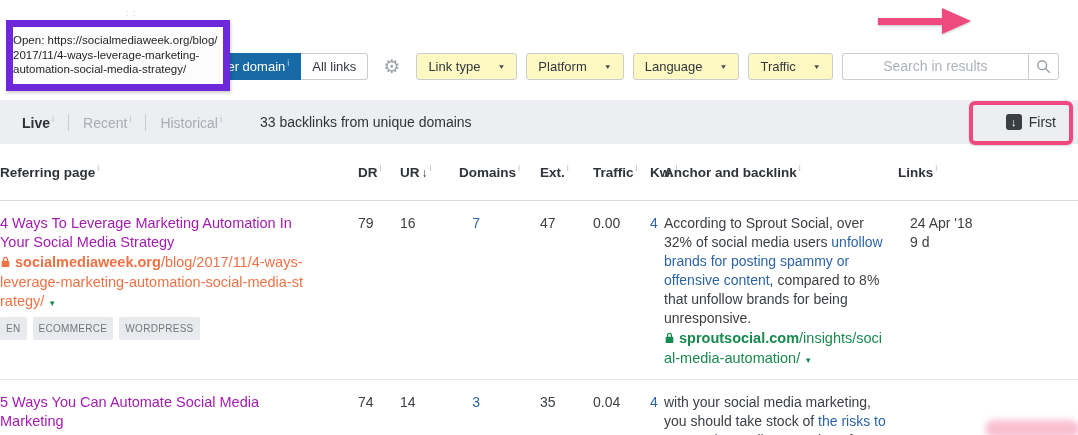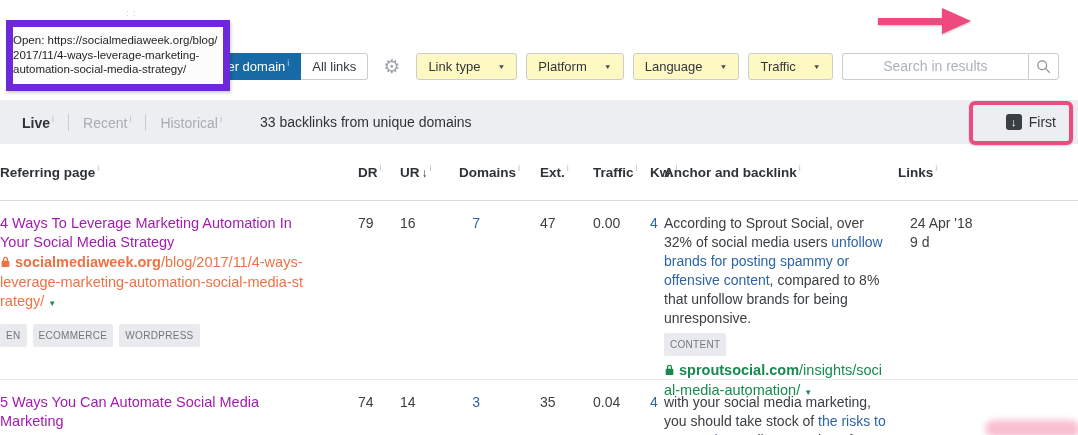--- a/index.html
+++ b/index.html
@@ -87,21 +87,21 @@
   .cell { font-size:14px; line-height:19px; }
   .col-ref { padding-right:14px; }
   a.title { color:#a21caf; text-decoration:none; font-size:14.5px; line-height:19px;
     display:inline-block; cursor:pointer; }
   .url { font-size:14.5px; line-height:19px; word-break:break-all; margin-top:1px; }
   .url-orange { color:#ed7246; }
   .url-green  { color:#188a4e; }
   .url b { font-weight:bold; }
   .lock { display:inline-block; vertical-align:-1px; margin-right:4px; }
   .drop { font-size:8px; color:#188a4e; margin-left:4px; cursor:pointer; }
-  .tags { margin-top:11px; display:flex; gap:6px; }
+  .tags { margin-top:4px; display:flex; gap:6px; }
   .tag { background:#e8eaed; color:#72777e; font-size:10px; letter-spacing:.3px;
     padding:2px 6px; border-radius:2px; white-space:nowrap; }
   .blue { color:#2c64a7; cursor:pointer; }
   .anchor-text { color:#3c4044; }
   .anchor-tag { margin:5px 0 4px; display:inline-block; }
   .backlink { margin-top:1px; }
   .dates { white-space:nowrap; }
   
   .tooltip { position:absolute; left:6px; top:20px; width:224px; z-index:10;
     background:#fcfcfc; border:7px solid #6d28d9; box-shadow:1px 2px 3px rgba(0,0,0,.2);
@@ -195,21 +195,20 @@
     </div>
   </div>
   <div class="cell num">79</div>
   <div class="cell num">16</div>
   <div class="cell num blue">7</div>
   <div class="cell num">47</div>
   <div class="cell num">0.00</div>
   <div class="cell num blue">4</div>
   <div class="cell col-anchor">
     <span class="anchor-text">According to Sprout Social, over 32% of social media users </span><span class="blue">unfollow brands for posting spammy or offensive content</span><span class="anchor-text">, compared to 8% that unfollow brands for being unresponsive.</span>
-    <div><span class="tag anchor-tag">CONTENT</span></div>
     <div class="url url-green backlink"><span class="lock"><svg width="11" height="12" viewBox="0 0 12 13">
             <path fill="#188a4e" d="M3.2 5.2V3.6a2.8 2.8 0 0 1 5.6 0v1.6h.4c.6 0 1 .4 1 1v4.8c0 .6-.4 1-1 1H2.8c-.6 0-1-.4-1-1V6.2c0-.6.4-1 1-1h.4zm1.4 0h2.8V3.6a1.4 1.4 0 0 0-2.8 0v1.6z"></path>
           </svg></span><b>sproutsocial.com</b><span>/insights/social-media-automation/</span><span class="drop">▼</span></div>
   </div>
   <div class="cell col-dates dates"><span>24 Apr '18</span><br><span>9 d</span></div>
   <div class="cell"></div>
 </div>
 
 <div class="grid row row2">
   <div class="cell col-ref">

